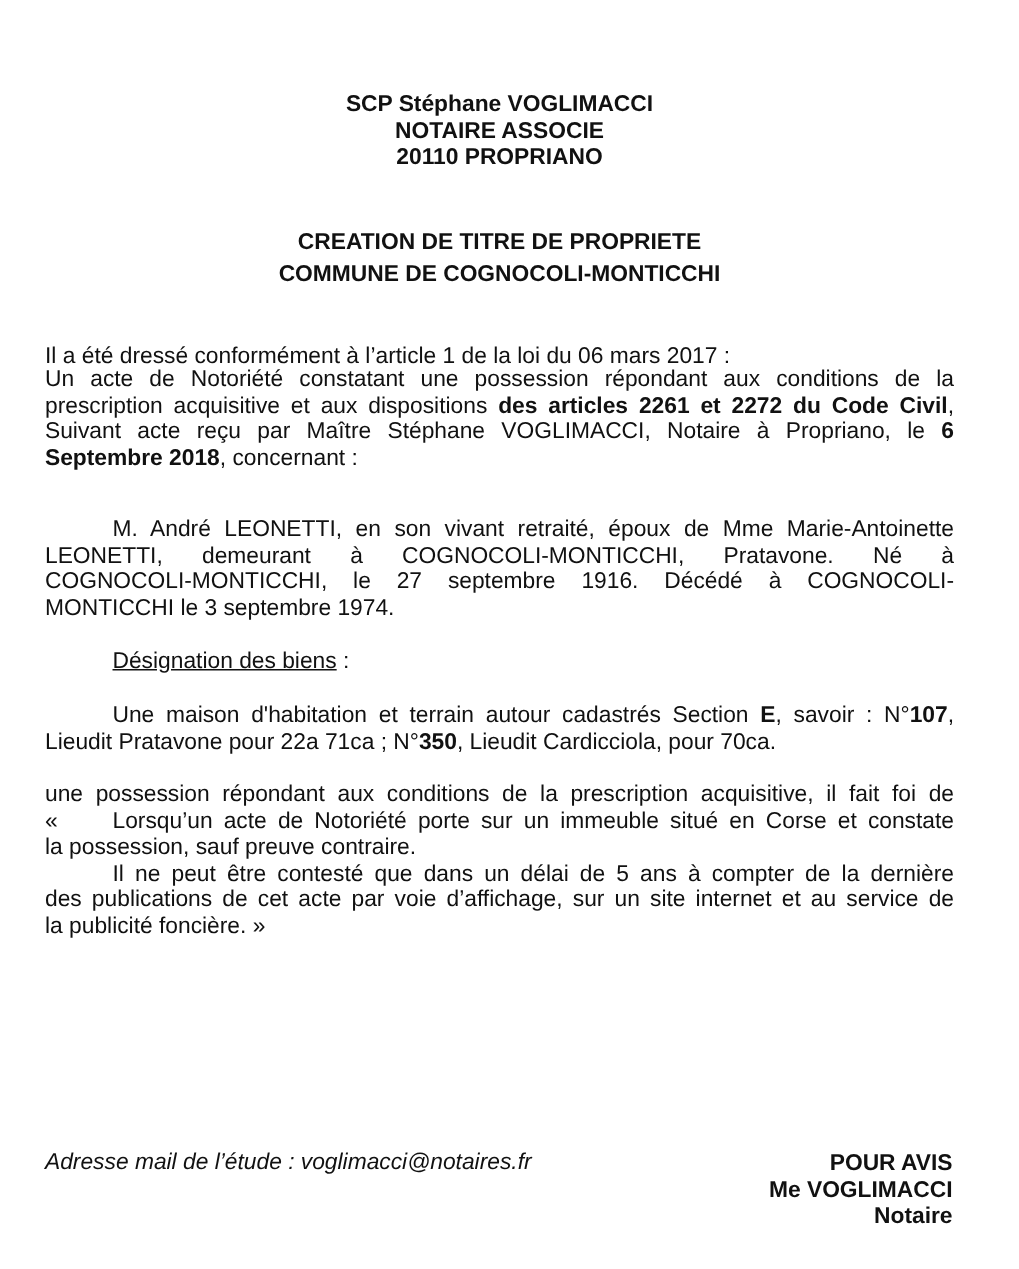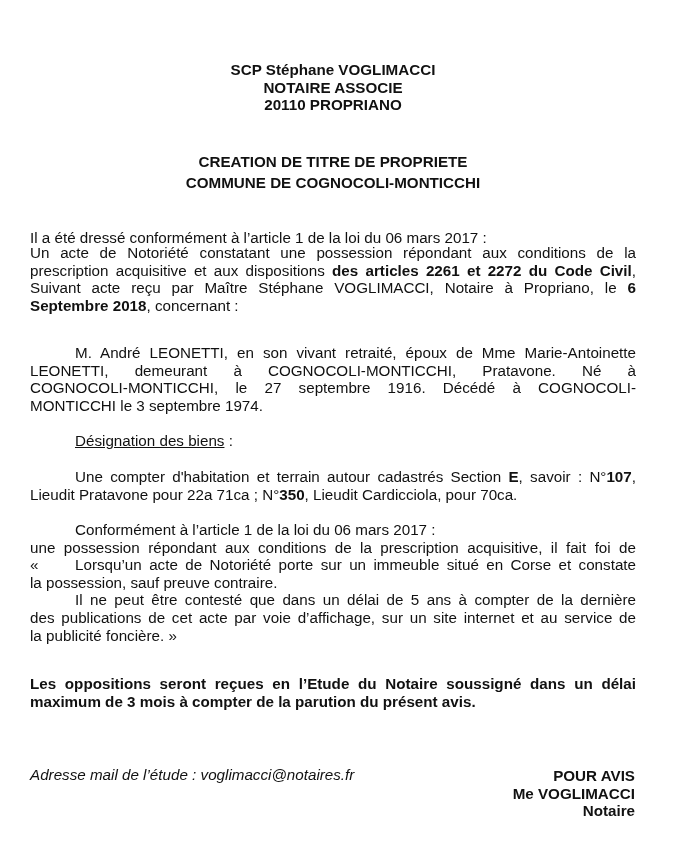--- a/index.html
+++ b/index.html
@@ -50,38 +50,33 @@
     <span class="jline">LEONETTI, demeurant à COGNOCOLI-MONTICCHI, Pratavone. Né à</span>
     <span class="jline">COGNOCOLI-MONTICCHI, le 27 septembre 1916. Décédé à COGNOCOLI-</span>
     <span class="line">MONTICCHI le 3 septembre 1974.</span>
   </div>
 
   <div class="col" style="top:432px;">
     <span class="ind"></span><span class="u">Désignation des biens</span><span> :</span>
   </div>
 
   <div class="col" style="top:468px;">
-    <span class="jline"><span class="ind"></span><span>Une compter d'habitation et terrain autour cadastrés Section </span><span class="b">E</span><span>, savoir : N°</span><span class="b">107</span><span>,</span></span>
+    <span class="jline"><span class="ind"></span><span>Une maison d'habitation et terrain autour cadastrés Section </span><span class="b">E</span><span>, savoir : N°</span><span class="b">107</span><span>,</span></span>
     <span class="line"><span>Lieudit Pratavone pour 22a 71ca ; N°</span><span class="b">350</span><span>, Lieudit Cardicciola, pour 70ca.</span></span>
   </div>
 
   <div class="col" style="top:521px;">
-    <span class="line"><span class="ind"></span><span>Conformément à l’article 1 de la loi du 06 mars 2017 :</span></span>
     <span class="jline">une possession répondant aux conditions de la prescription acquisitive, il fait foi de</span>
     <span class="jline"><span class="ind">«</span><span>Lorsqu’un acte de Notoriété porte sur un immeuble situé en Corse et constate</span></span>
     <span class="line">la possession, sauf preuve contraire.</span>
     <span class="jline"><span class="ind"></span><span>Il ne peut être contesté que dans un délai de 5 ans à compter de la dernière</span></span>
     <span class="jline">des publications de cet acte par voie d’affichage, sur un site internet et au service de</span>
     <span class="line">la publicité foncière. »</span>
   </div>
 
-  <div class="col b" style="top:675px;">
-    <span class="jline">Les oppositions seront reçues en l’Etude du Notaire soussigné dans un délai</span>
-    <span class="line">maximum de 3 mois à compter de la parution du présent avis.</span>
-  </div>
 
   <div class="col i" style="top:766px;font-style:italic;">
     <span>Adresse mail de l’étude : </span><span>voglimacci@notaires.fr</span>
   </div>
 
   <div class="sig" style="top:767px;">
     <span class="line">POUR AVIS</span>
     <span class="line">Me VOGLIMACCI</span>
     <span class="line">Notaire</span>
   </div>

